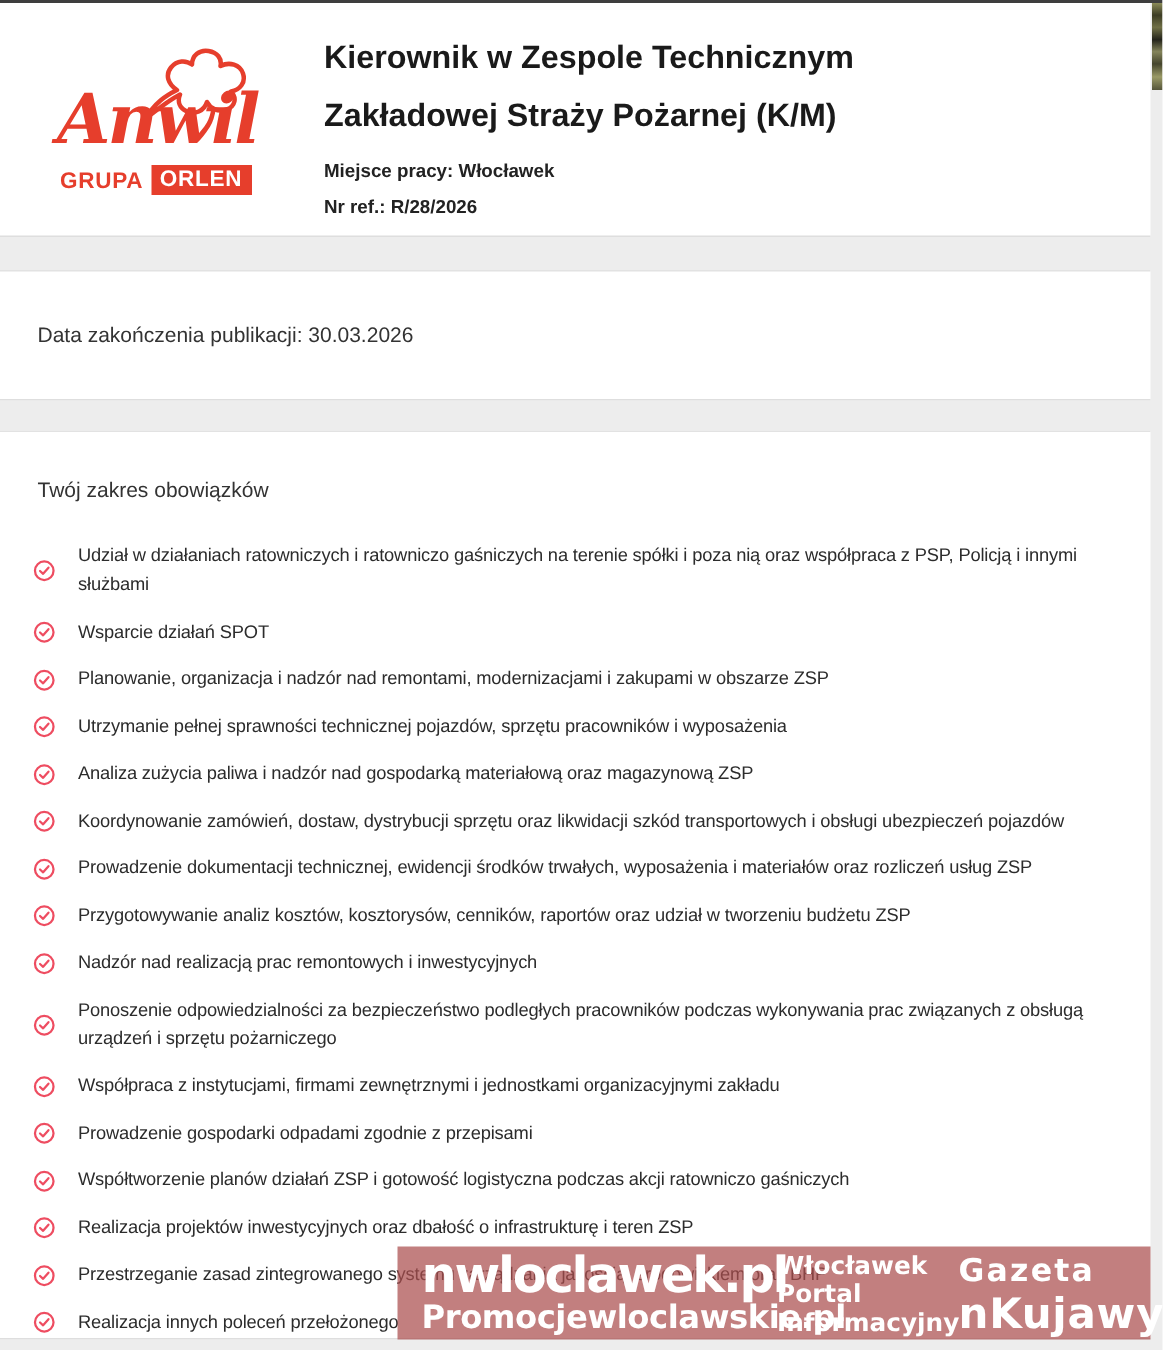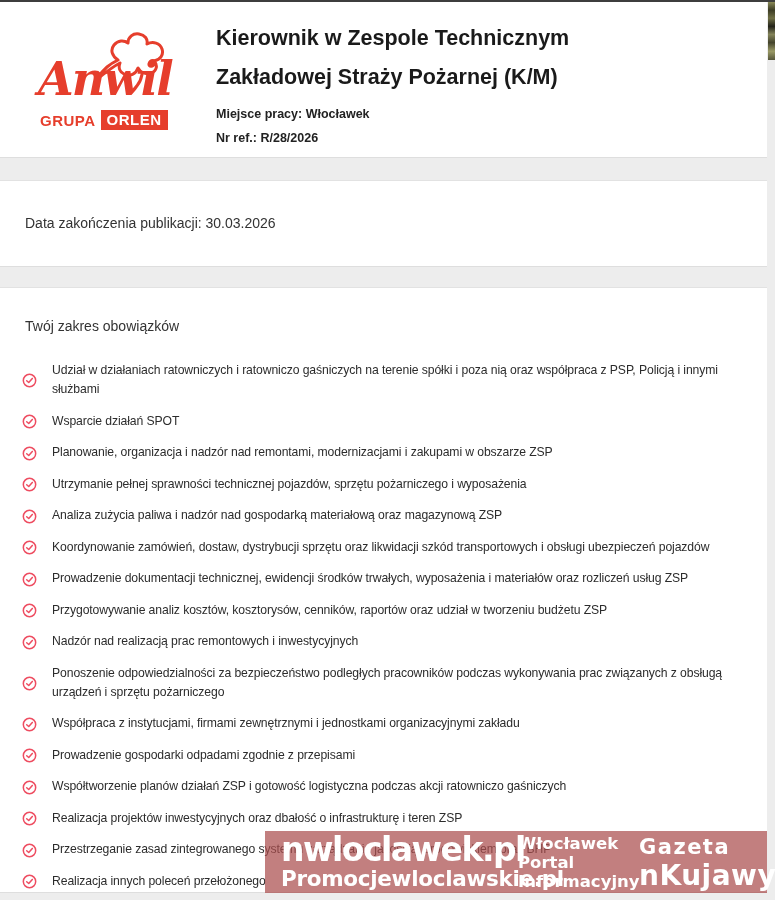--- a/index.html
+++ b/index.html
@@ -130,21 +130,21 @@
       <path d="M5 8.2 L7.2 10.2 L11 5.8" fill="none" stroke="#ee4d61" stroke-width="1.6" stroke-linecap="round" stroke-linejoin="round"></path>
     </svg>
     <span class="duty-text">Planowanie, organizacja i nadzór nad remontami, modernizacjami i zakupami w obszarze ZSP</span>
   </li>
 
   <li class="duty-item">
     <svg class="duty-icon" viewBox="0 0 16 16">
       <circle cx="8" cy="8" r="6.6" fill="none" stroke="#ee4d61" stroke-width="1.6"></circle>
       <path d="M5 8.2 L7.2 10.2 L11 5.8" fill="none" stroke="#ee4d61" stroke-width="1.6" stroke-linecap="round" stroke-linejoin="round"></path>
     </svg>
-    <span class="duty-text">Utrzymanie pełnej sprawności technicznej pojazdów, sprzętu pożarniczego i wyposażenia</span>
+    <span class="duty-text">Utrzymanie pełnej sprawności technicznej pojazdów, sprzętu pracowników i wyposażenia</span>
   </li>
 
   <li class="duty-item">
     <svg class="duty-icon" viewBox="0 0 16 16">
       <circle cx="8" cy="8" r="6.6" fill="none" stroke="#ee4d61" stroke-width="1.6"></circle>
       <path d="M5 8.2 L7.2 10.2 L11 5.8" fill="none" stroke="#ee4d61" stroke-width="1.6" stroke-linecap="round" stroke-linejoin="round"></path>
     </svg>
     <span class="duty-text">Analiza zużycia paliwa i nadzór nad gospodarką materiałową oraz magazynową ZSP</span>
   </li>
 

